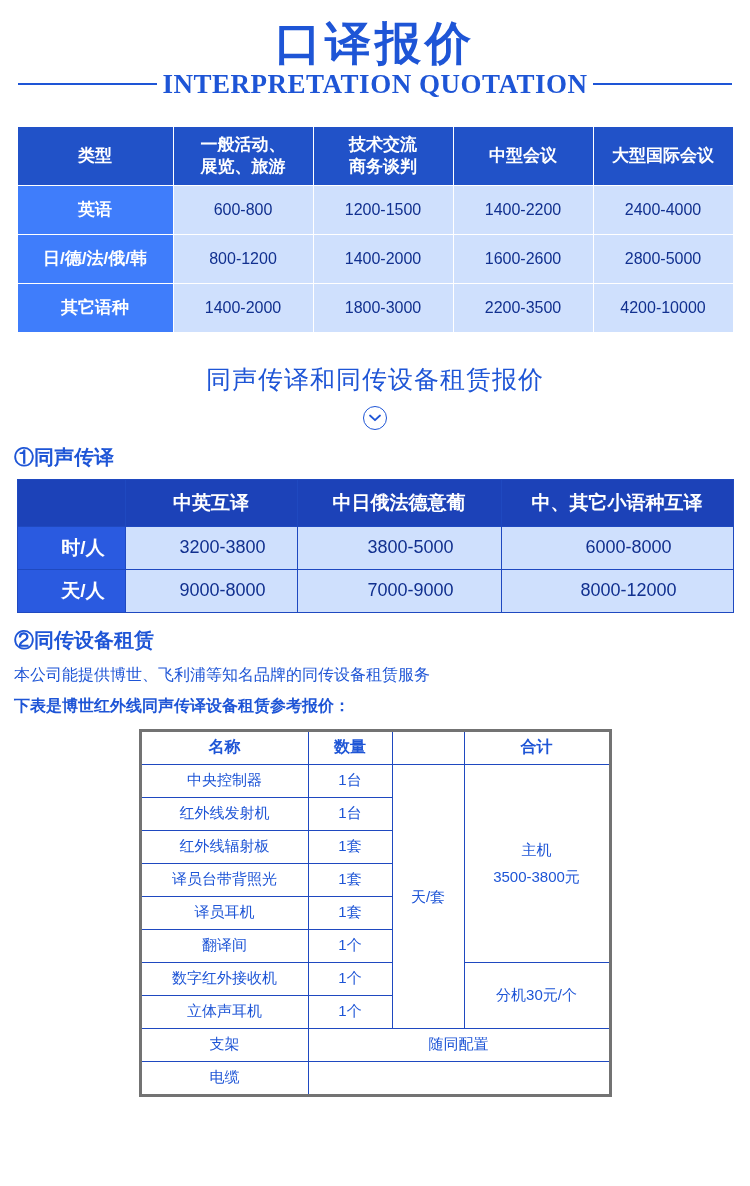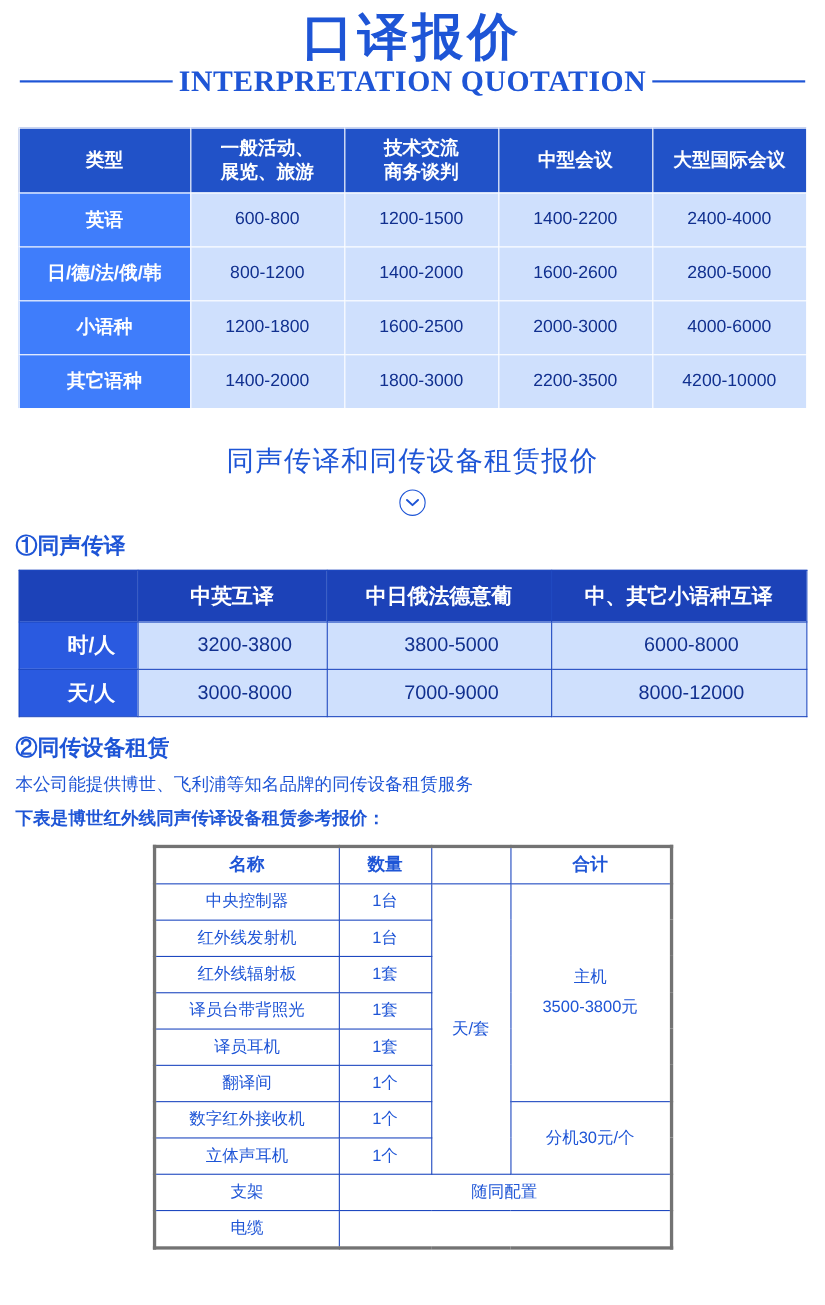--- a/index.html
+++ b/index.html
@@ -22,21 +22,21 @@
     box-sizing: border-box;
   }
 
   
   .title-cn {
     text-align: center;
     font-size: 46px;
     font-weight: bold;
     color: #1e55d6;
     letter-spacing: 4px;
-    padding-top: 8px;
+    padding-top: 18px;
     line-height: 1.1;
     font-family: "DejaVu Sans", "Liberation Sans", sans-serif;
   }
   .subtitle-wrap {
     display: flex;
     align-items: center;
     justify-content: center;
     padding: 0 18px;
   }
   .sub-line {
@@ -255,27 +255,20 @@
         <td>2400-4000</td>
       </tr>
       <tr>
         <th>日/德/法/俄/韩</th>
         <td>800-1200</td>
         <td>1400-2000</td>
         <td>1600-2600</td>
         <td>2800-5000</td>
       </tr>
       <tr>
-        <th>小语种</th>
-        <td>1200-1800</td>
-        <td>1600-2500</td>
-        <td>2000-3000</td>
-        <td>4000-6000</td>
-      </tr>
-      <tr>
         <th>其它语种</th>
         <td>1400-2000</td>
         <td>1800-3000</td>
         <td>2200-3500</td>
         <td>4200-10000</td>
       </tr>
     </tbody>
   </table>
 
   <div class="section-title">同声传译和同传设备租赁报价</div>
@@ -306,21 +299,21 @@
     </thead>
     <tbody>
       <tr>
         <th>时/人</th>
         <td>3200-3800</td>
         <td>3800-5000</td>
         <td>6000-8000</td>
       </tr>
       <tr>
         <th>天/人</th>
-        <td>3000-8000</td>
+        <td>9000-8000</td>
         <td>7000-9000</td>
         <td>8000-12000</td>
       </tr>
     </tbody>
   </table>
 
   <div class="num-head">②同传设备租赁</div>
   <div class="para">本公司能提供博世、飞利浦等知名品牌的同传设备租赁服务</div>
   <div class="para bold">下表是博世红外线同声传译设备租赁参考报价：</div>
 

